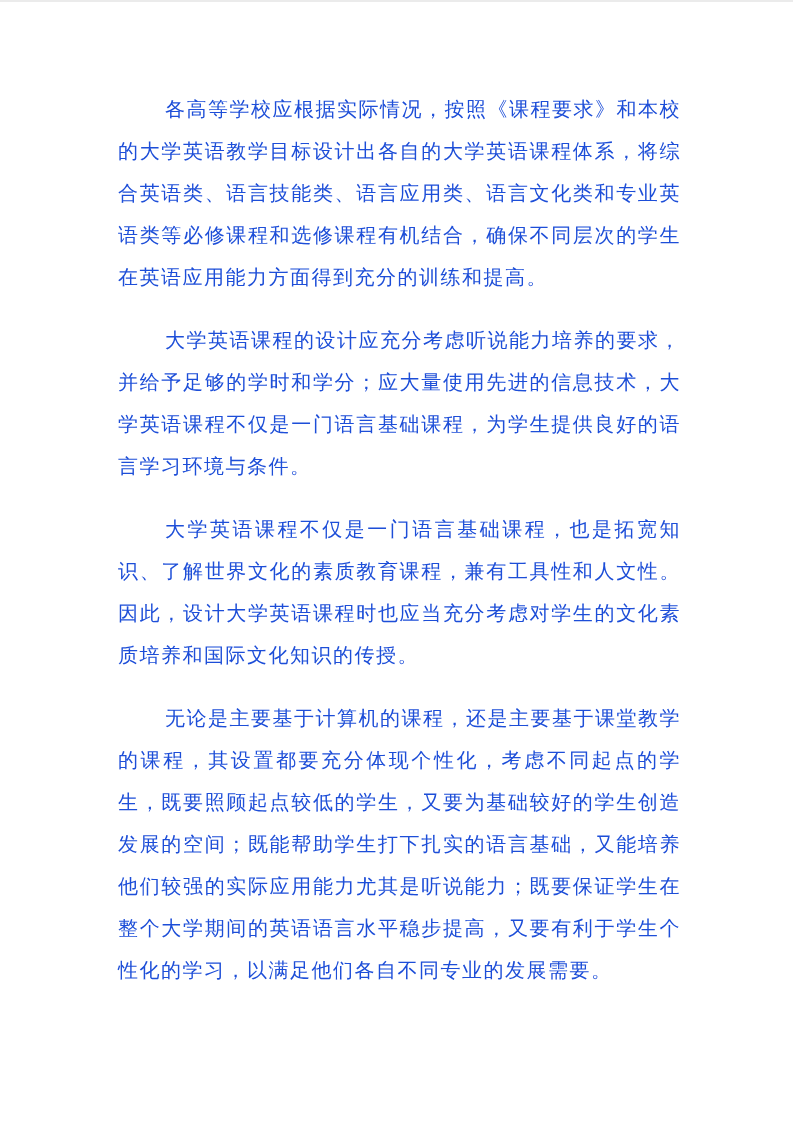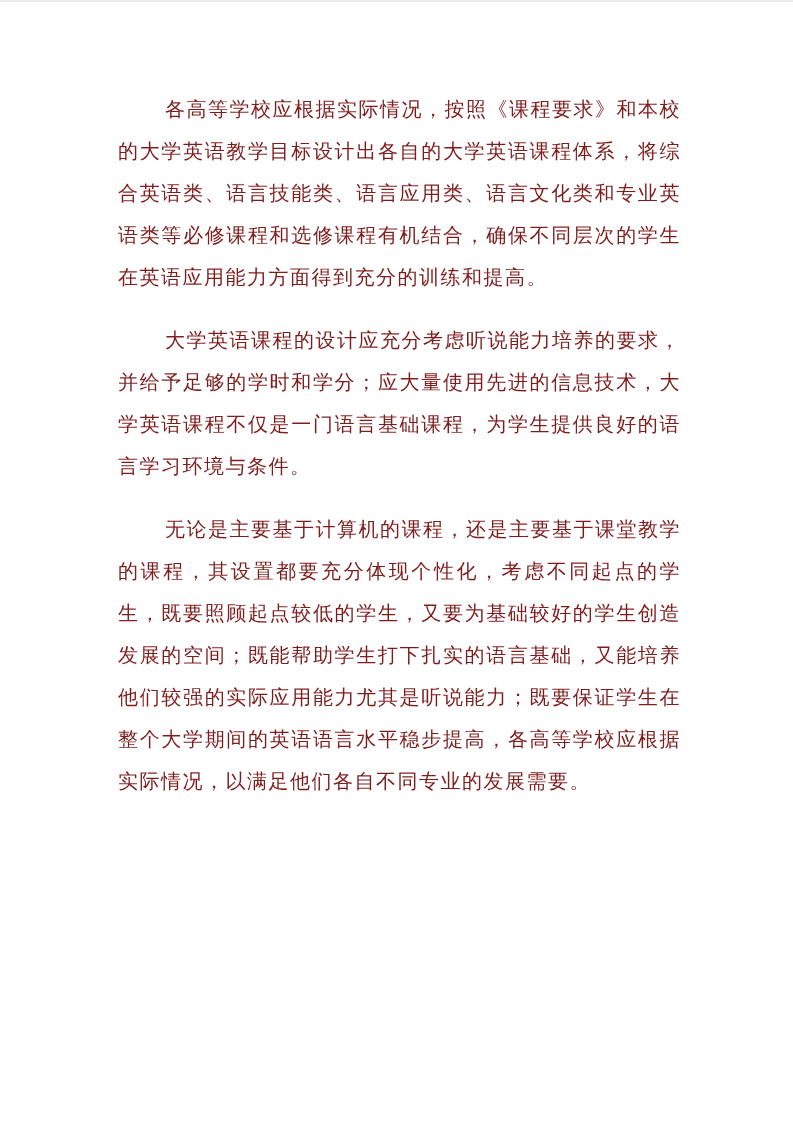--- a/index.html
+++ b/index.html
@@ -27,29 +27,30 @@
     left: 118px;
     top: 88px;
     width: 563px;
   }
   .para {
     margin: 0 0 21px 0;
     font-family: "Liberation Serif", "DejaVu Serif", serif;
     font-size: 20px;
     line-height: 42px;
     letter-spacing: 1.5px;
-    color: #7f1d1d;
+    color: #1d4ed8;
     text-align: justify;
     text-indent: 47px;
     word-break: break-all;
   }
 </style>
 </head>
 <body>
 
 <div class="page">
   <div class="page-top-edge"></div>
   <div class="content">
     <p class="para">各高等学校应根据实际情况，按照《课程要求》和本校的大学英语教学目标设计出各自的大学英语课程体系，将综合英语类、语言技能类、语言应用类、语言文化类和专业英语类等必修课程和选修课程有机结合，确保不同层次的学生在英语应用能力方面得到充分的训练和提高。</p>
     <p class="para">大学英语课程的设计应充分考虑听说能力培养的要求，并给予足够的学时和学分；应大量使用先进的信息技术，大学英语课程不仅是一门语言基础课程，为学生提供良好的语言学习环境与条件。</p>
-    <p class="para">无论是主要基于计算机的课程，还是主要基于课堂教学的课程，其设置都要充分体现个性化，考虑不同起点的学生，既要照顾起点较低的学生，又要为基础较好的学生创造发展的空间；既能帮助学生打下扎实的语言基础，又能培养他们较强的实际应用能力尤其是听说能力；既要保证学生在整个大学期间的英语语言水平稳步提高，各高等学校应根据实际情况，以满足他们各自不同专业的发展需要。</p>
+    <p class="para">大学英语课程不仅是一门语言基础课程，也是拓宽知识、了解世界文化的素质教育课程，兼有工具性和人文性。因此，设计大学英语课程时也应当充分考虑对学生的文化素质培养和国际文化知识的传授。</p>
+    <p class="para">无论是主要基于计算机的课程，还是主要基于课堂教学的课程，其设置都要充分体现个性化，考虑不同起点的学生，既要照顾起点较低的学生，又要为基础较好的学生创造发展的空间；既能帮助学生打下扎实的语言基础，又能培养他们较强的实际应用能力尤其是听说能力；既要保证学生在整个大学期间的英语语言水平稳步提高，又要有利于学生个性化的学习，以满足他们各自不同专业的发展需要。</p>
   </div>
 </div>
 
 </body></html>

